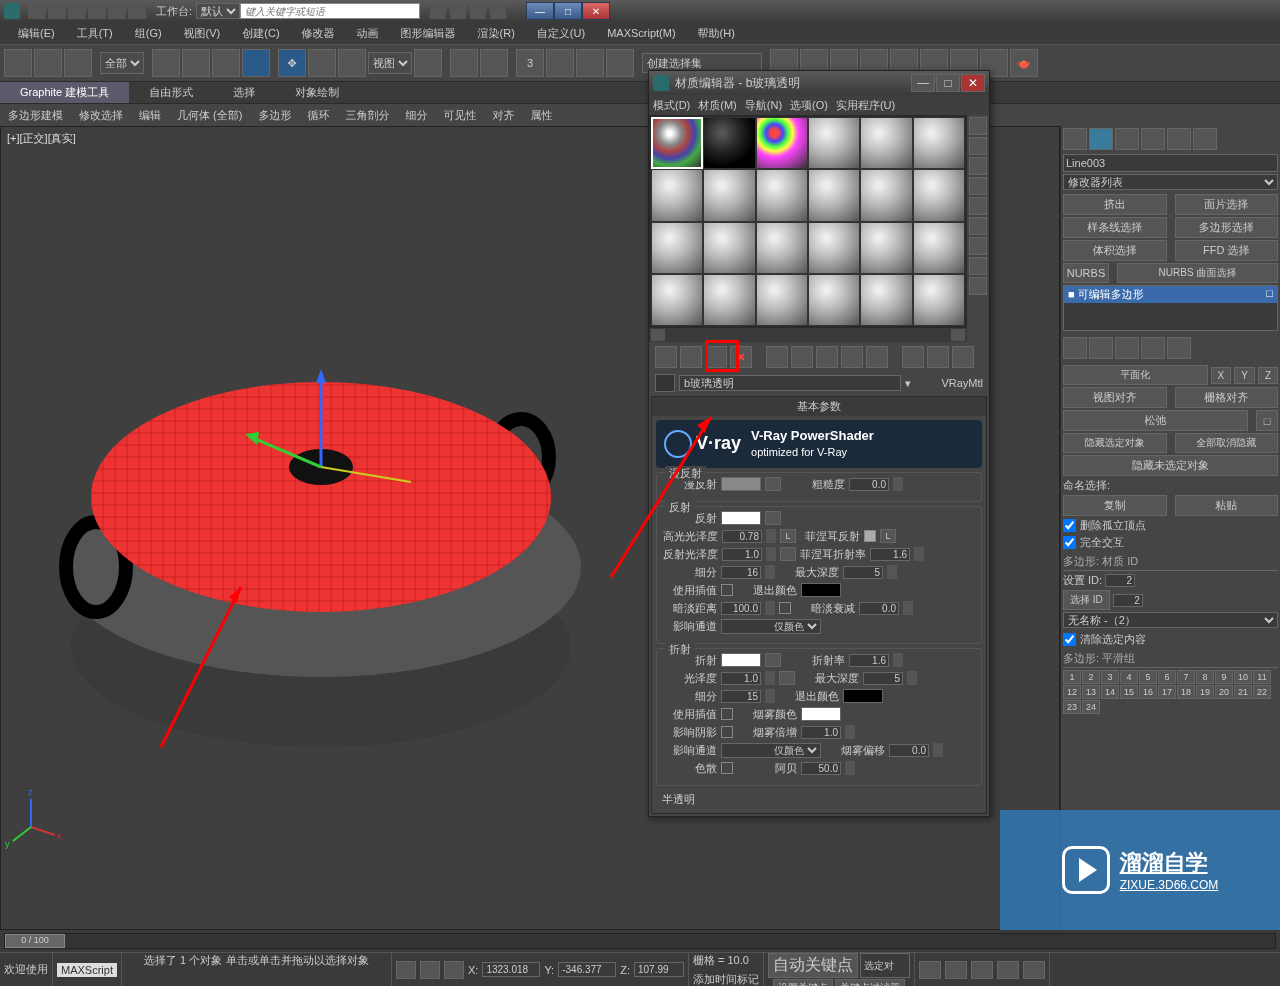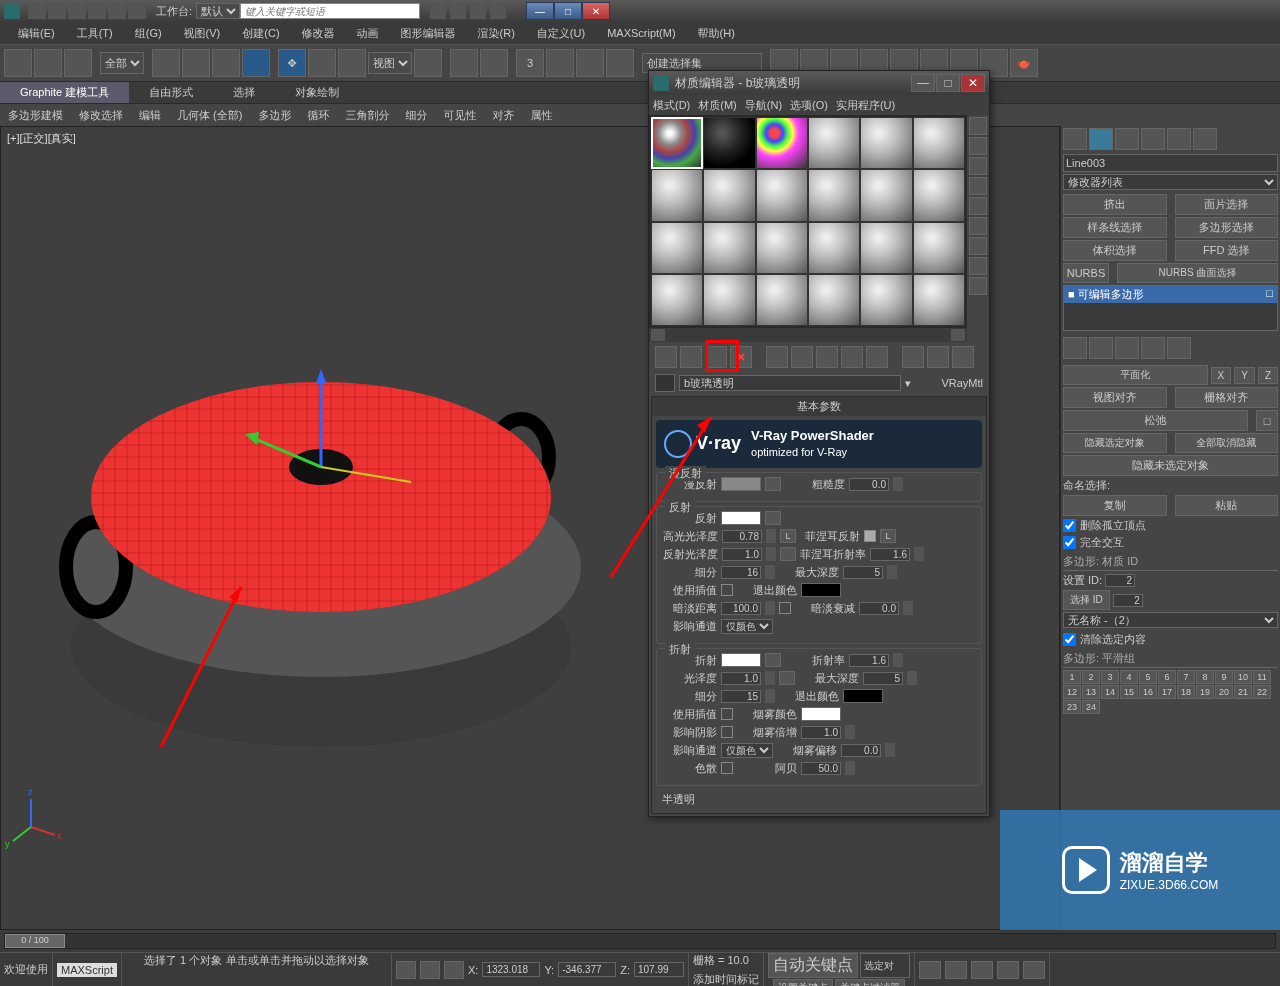--- a/index.html
+++ b/index.html
@@ -102,37 +102,37 @@
 .prow .sw { width: 40px; height: 14px; border: 1px solid #666; }
 .prow .sw.white { background: #fff; }
 .prow .sw.black { background: #000; }
 .prow .sw.grey { background: #888; }
 .prow .spin { width: 40px; background: #3a3a3a; color: #ccc; border: 1px solid #666; font-size: 10px; padding: 0 2px; text-align: right; }
 .prow .sarr { width: 10px; height: 14px; background: #555; }
 .prow .cb { width: 12px; height: 12px; border: 1px solid #888; }
 .prow .cb.ck { background: #aaa; }
 .prow .btn-s { width: 16px; height: 14px; background: #555; border: 1px solid #666; font-size: 9px; display: inline-flex; align-items: center; justify-content: center; }
 .prow .lbl2 { min-width: 60px; text-align: right; }
-.prow select { background: #3a3a3a; color: #ccc; border: 1px solid #666; font-size: 10px; }
+.prow select { background: #3a3a3a; color: #ccc; border: 1px solid #666; font-size: 10px; padding-left: 48px; }
 
 .arrow-annot { position: absolute; z-index: 200; pointer-events: none; }
 
 .timeline { position: absolute; bottom: 34px; left: 0; right: 0; height: 22px; background: #3a3a3a; display: flex; align-items: center; }
 .timeline .frames { flex: 1; height: 16px; background: #333; margin: 0 4px; position: relative; border: 1px solid #222; }
 .timeline .cursor { position: absolute; left: 0; width: 60px; height: 14px; background: #666; border: 1px solid #888; font-size: 9px; text-align: center; }
 
 .statusbar { position: absolute; bottom: 0; left: 0; right: 0; height: 34px; background: #3a3a3a; border-top: 1px solid #555; display: flex; }
 .statusbar .sec { display: flex; align-items: center; padding: 0 4px; gap: 4px; border-right: 1px solid #555; font-size: 11px; }
 .statusbar input { background: #3a3a3a; color: #ccc; border: 1px solid #666; font-size: 10px; padding: 1px 3px; }
 .sb-btn { width: 20px; height: 18px; background: #555; border: 1px solid #666; }
 .play-ctrl { display: flex; gap: 1px; }
 .play-ctrl span { width: 22px; height: 18px; background: #555; border: 1px solid #666; }
 
 .watermark { position: absolute; right: 0; bottom: 56px; width: 280px; height: 120px; background: rgba(50,120,180,.85); display: flex; align-items: center; justify-content: center; color: #fff; z-index: 300; }
-.watermark .logo { display: flex; align-items: center; gap: 10px; }
+.watermark .logo { display: flex; align-items: center; gap: 10px; text-decoration: underline; }
 .watermark .play { width: 48px; height: 48px; border: 3px solid #fff; border-radius: 10px; display: flex; align-items: center; justify-content: center; }
 .watermark .play::after { content: ""; border-left: 18px solid #fff; border-top: 12px solid transparent; border-bottom: 12px solid transparent; margin-left: 4px; }
 .watermark .txt { font-size: 22px; font-weight: bold; }
 .watermark .url { font-size: 12px; }
 </style>
 </head>
 <body>
 
 <div class="titlebar">
   <span class="icon"></span>

